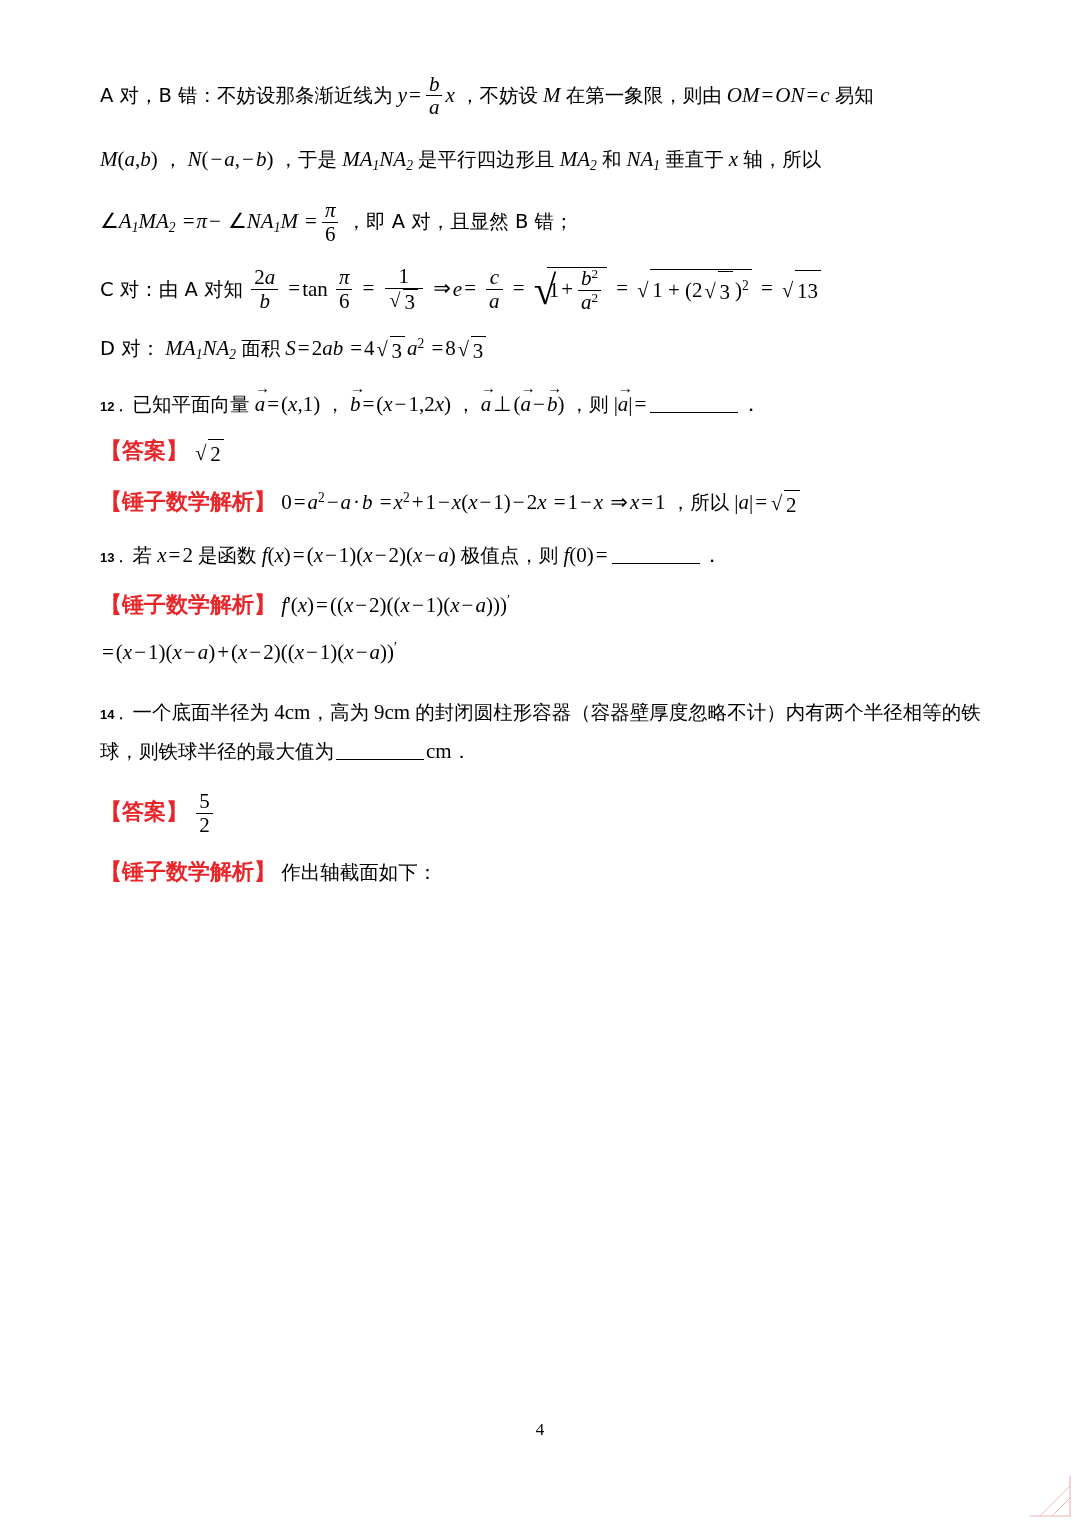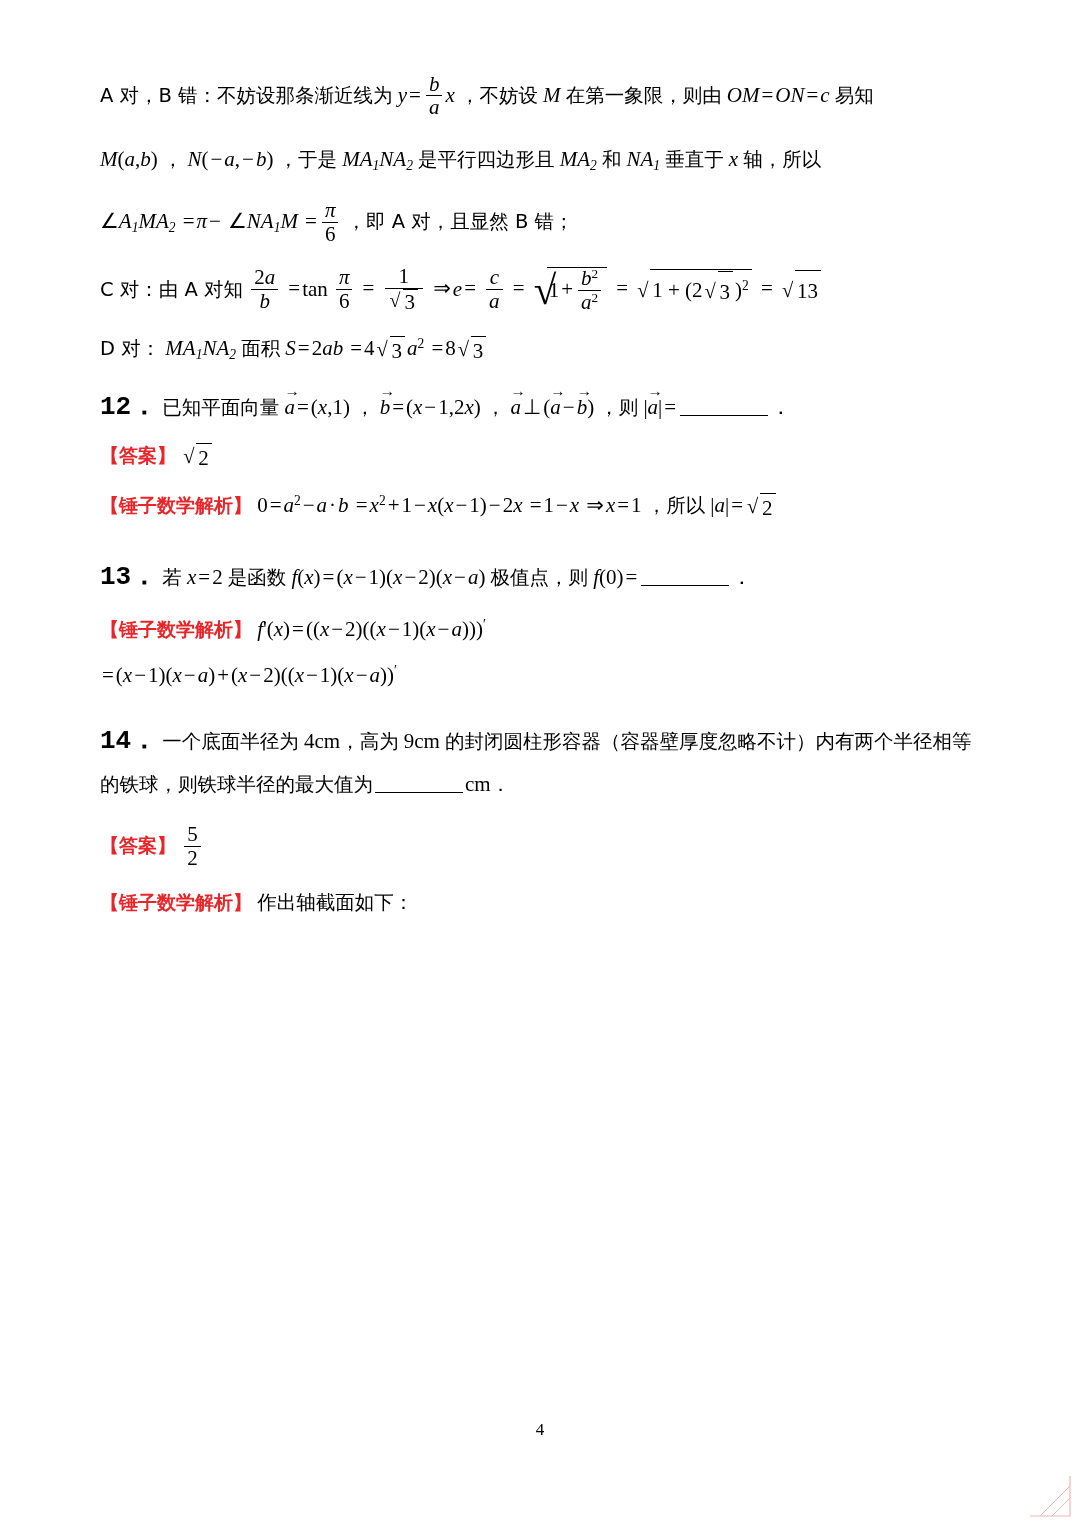--- a/index.html
+++ b/index.html
@@ -88,26 +88,26 @@
     text-align: center;
     font-style: normal;
     line-height: 1;
   }
   .abs { font-size: 21px; }
 
   .tag-answer, .tag-jiexi {
     color: #e8262a;
     font-family: "DejaVu Sans", sans-serif;
     font-weight: bold;
-    font-size: 19px;
+    font-size: 22px;
   }
   .qnum {
-    font-family: Liberation Mono, monospace;
+    font-family: Liberation Sans, sans-serif;
     font-weight: bold;
-    font-size: 26px;
+    font-size: 13px;
   }
   .blank {
     display: inline-block;
     border-bottom: 1.4px solid #000;
     width: 88px;
     height: 0.95em;
     vertical-align: -0.1em;
     margin: 0 2px;
   }
   .pagenum {
@@ -208,21 +208,21 @@
     <div class="line">
       <span class="tag-jiexi">【锤子数学解析】</span>
       <span class="mn">0</span><span class="mo">=</span><span class="mi">a</span><span class="supn">2</span><span class="mo">−</span><span class="mi">a</span><span class="mo">·</span><span class="mi">b</span>
       <span class="mo">=</span><span class="mi">x</span><span class="supn">2</span><span class="mo">+</span><span class="mn">1</span><span class="mo">−</span><span class="mi">x</span><span class="mn">(</span><span class="mi">x</span><span class="mo">−</span><span class="mn">1)</span><span class="mo">−</span><span class="mn">2</span><span class="mi">x</span>
       <span class="mo">=</span><span class="mn">1</span><span class="mo">−</span><span class="mi">x</span>
       <span class="mo">⇒</span><span class="mi">x</span><span class="mo">=</span><span class="mn">1</span>
       <span class="cn">，所以</span>
       <span class="abs">|</span><span class="mi">a</span><span class="abs">|</span><span class="mo">=</span><span class="sqrt"><span class="rad">√</span><span class="under mn">2</span></span>
     </div>
 
-    <div class="line" style="margin-top:40px;">
+    <div class="line" style="margin-top:24px;">
       <span class="qnum">13．</span>
       <span class="cn">若</span> <span class="mi">x</span><span class="mo">=</span><span class="mn">2</span>
       <span class="cn">是函数</span>
       <span class="mi">f</span><span class="mn">(</span><span class="mi">x</span><span class="mn">)</span><span class="mo">=</span><span class="mn">(</span><span class="mi">x</span><span class="mo">−</span><span class="mn">1)(</span><span class="mi">x</span><span class="mo">−</span><span class="mn">2)(</span><span class="mi">x</span><span class="mo">−</span><span class="mi">a</span><span class="mn">)</span>
       <span class="cn">极值点，则</span>
       <span class="mi">f</span><span class="mn">(0)</span><span class="mo">=</span><span class="blank"></span><span class="mn">．</span>
     </div>
 
 
     <div class="line" style="margin-top:22px;">

